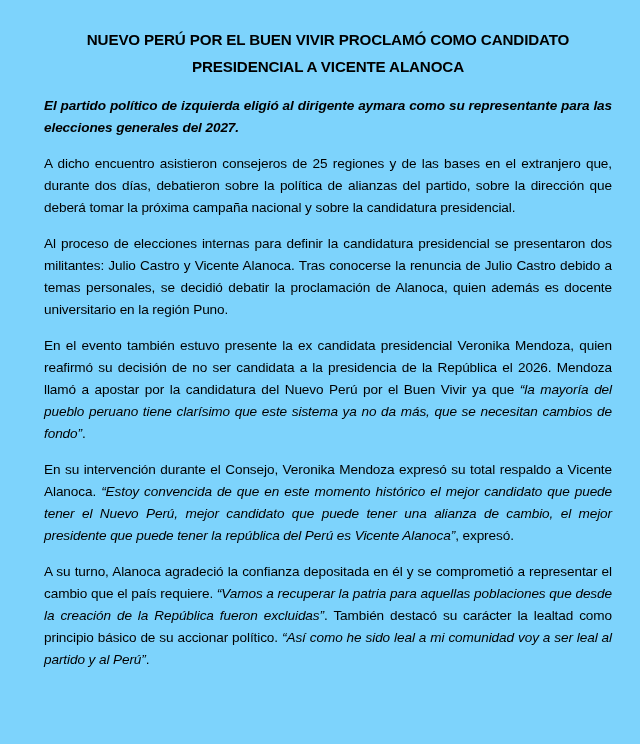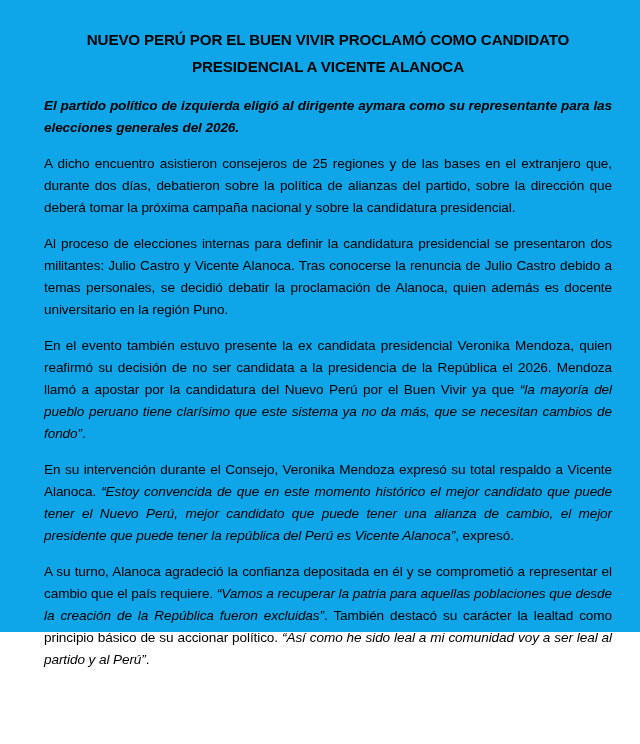--- a/index.html
+++ b/index.html
@@ -12,23 +12,23 @@
     width: 640px;
     height: 744px;
     overflow: hidden;
     font-family: "Liberation Sans", sans-serif;
     color: #000000;
     -webkit-font-smoothing: antialiased;
   }
   .page {
     box-sizing: border-box;
     width: 640px;
-    height: 632px;
+    height: 744px;
     padding: 26px 28px 0 44px;
-    background: #0ea5e9;
+    background: #7dd3fc;
   }
   .doc-title {
     margin: 0 0 0 0;
     padding: 0 14px;
     font-size: 15.2px;
     font-weight: bold;
     line-height: 27px;
     text-align: center;
     letter-spacing: -0.15px;
     color: #000000;
@@ -55,21 +55,21 @@
     font-style: italic;
   }
 </style>
 </head>
 <body>
 
 <div class="page">
 
   <h1 class="doc-title">NUEVO PERÚ POR EL BUEN VIVIR PROCLAMÓ COMO CANDIDATO PRESIDENCIAL A VICENTE ALANOCA</h1>
 
-  <p class="lead">El partido político de izquierda eligió al dirigente aymara como su representante para las elecciones generales del 2026.</p>
+  <p class="lead">El partido político de izquierda eligió al dirigente aymara como su representante para las elecciones generales del 2027.</p>
 
   <div id="article-body">
       <p class="body-text"><span>A dicho encuentro asistieron consejeros de 25 regiones y de las bases en el extranjero que, durante dos días, debatieron sobre la política de alianzas del partido, sobre la dirección que deberá tomar la próxima campaña nacional y sobre la candidatura presidencial.</span></p>
       <p class="body-text"><span>Al proceso de elecciones internas para definir la candidatura presidencial se presentaron dos militantes: Julio Castro y Vicente Alanoca. Tras conocerse la renuncia de Julio Castro debido a temas personales, se decidió debatir la proclamación de Alanoca, quien además es docente universitario en la región Puno.</span></p>
       <p class="body-text"><span>En el evento también estuvo presente la ex candidata presidencial Veronika Mendoza, quien reafirmó su decisión de no ser candidata a la presidencia de la República el 2026. Mendoza llamó a apostar por la candidatura del Nuevo Perú por el Buen Vivir ya que </span><span class="q">“la mayoría del pueblo peruano tiene clarísimo que este sistema ya no da más, que se necesitan cambios de fondo”</span><span>.</span></p>
       <p class="body-text"><span>En su intervención durante el Consejo, Veronika Mendoza expresó su total respaldo a Vicente Alanoca. </span><span class="q">“Estoy convencida de que en este momento histórico el mejor candidato que puede tener el Nuevo Perú, mejor candidato que puede tener una alianza de cambio, el mejor presidente que puede tener la república del Perú es Vicente Alanoca”</span><span>, expresó.</span></p>
       <p class="body-text"><span>A su turno, Alanoca agradeció la confianza depositada en él y se comprometió a representar el cambio que el país requiere. </span><span class="q">“Vamos a recuperar la patria para aquellas poblaciones que desde la creación de la República fueron excluidas”</span><span>. También destacó su carácter la lealtad como principio básico de su accionar político. </span><span class="q">“Así como he sido leal a mi comunidad voy a ser leal al partido y al Perú”</span><span>.</span></p>
     </div>
 
 </div>

